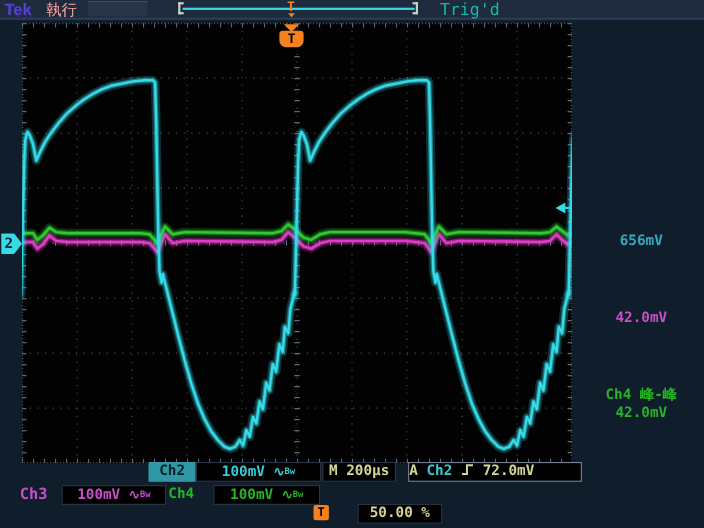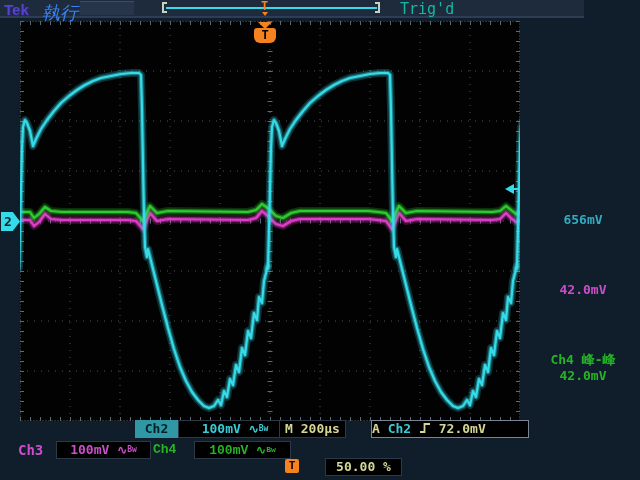--- a/index.html
+++ b/index.html
@@ -2,24 +2,24 @@
 <html><head>
 <meta charset="utf-8">
 <style>
   * { margin:0; padding:0; box-sizing:border-box; }
   html,body { width:640px; height:480px; }
   body { position:relative; width:640px; height:480px; background:#101e2c; overflow:hidden;
          font-family:"DejaVu Sans Mono","Liberation Mono",monospace; }
   .abs { position:absolute; }
 
   
-  #topbar { left:0; top:0; width:584px; height:18px; background:#1d2b3d; border-bottom:2px solid #2c3d55; }
+  #topbar { left:0; top:0; width:640px; height:18px; background:#1d2b3d; border-bottom:2px solid #2c3d55; }
   #tek-logo { left:4px; top:1px; font-size:15px; font-weight:bold; color:#4f46c8;
               text-shadow:1px 1px 0 #3a1f7a; letter-spacing:0px; font-family:"Liberation Sans",sans-serif; }
-  #run-status { left:42px; top:1px; font-size:18px; color:#3b82f6;font-style:italic; }
+  #run-status { left:42px; top:1px; font-size:14px; color:#fca5a5; }
   #menu-panel { left:80px; top:1px; width:54px; height:14px; background:#27354a; border-top:1px solid #3b4c64; }
   #mem-bar { left:166px; top:7px; width:211px; height:2px; background:#35dbe8; }
   .bracket { top:2px; width:5px; height:11px; }
   #mem-brk-l { left:162px; border-left:2px solid #c8d0c8; border-top:2px solid #c8d0c8; border-bottom:2px solid #c8d0c8; }
   #mem-brk-r { left:375px; border-right:2px solid #c8d0c8; border-top:2px solid #c8d0c8; border-bottom:2px solid #c8d0c8; }
   #mem-trig { left:258px; top:0px; width:13px; height:16px; color:#f5821f; font-size:12px; font-weight:bold;
               text-align:center; line-height:13px; }
   #mem-trig:after { content:""; position:absolute; left:4px; bottom:0px; border-left:3px solid transparent;
               border-right:3px solid transparent; border-top:4px solid #f5821f; }
   #trig-status { left:400px; top:0px; font-size:15px; color:#14b8a6; }
@@ -47,25 +47,25 @@
   #trig-level-arrow .tail { position:absolute; left:8px; top:4px; width:6px; height:2px; background:#35dbe8; }
 
   
   .meas { left:528px; width:110px; text-align:center; font-size:13px; font-weight:bold; line-height:16px; }
   #meas-ch2 { top:212px; color:#33abbf; }
   #meas-ch3 { top:282px; color:#c94fc9; }
   #meas-ch4 { top:352px; color:#26b426; }
 
   
   .rbox { background:#000; border:1px solid #2c3846; height:18px; line-height:16px; font-size:13px; font-weight:bold; }
-  .cyan { color:#38ccd8; } .mag { color:#c94fc9; } .grn { color:#26b426;font-family:Liberation Mono, monospace; } .pale { color:#d4d695; }
+  .cyan { color:#38ccd8; } .mag { color:#c94fc9; } .grn { color:#26b426; } .pale { color:#d4d695; }
   #ch2-chip { left:135px; top:420px; width:43px; height:18px; background:#2f98a4; color:#032028;
               font-size:13px; font-weight:bold; text-align:center; line-height:18px; }
   #ch2-scale-box { left:178px; top:420px; width:114px; text-align:center; }
-  #time-box { left:279px; top:420px; width:67px; text-align:center; }
+  #time-box { left:293px; top:420px; width:67px; text-align:center; }
   #trig-box { left:371px; top:420px; width:158px; border:1px solid #7a8494; text-align:left; }
   .bw { font-size:8px; vertical-align:2px; }
   .sine { font-size:12px; }
   #ch3-label { left:18px; top:442px; font-size:14px; font-weight:bold; }
   #ch3-scale-box { left:56px; top:441px; width:95px; text-align:center; }
   #ch4-label { left:153px; top:442px; font-size:13px; font-weight:bold; }
   #ch4-scale-box { left:194px; top:441px; width:97px; text-align:center; }
   #hpos-chip { left:285px; top:459px; width:14px; height:14px; background:#f5821f; border-radius:2px;
                color:#000; font-size:11px; font-weight:bold; text-align:center; line-height:14px; }
   #hpos-box { left:301px; top:458px; width:77px; text-align:center;margin-left:24px; }

